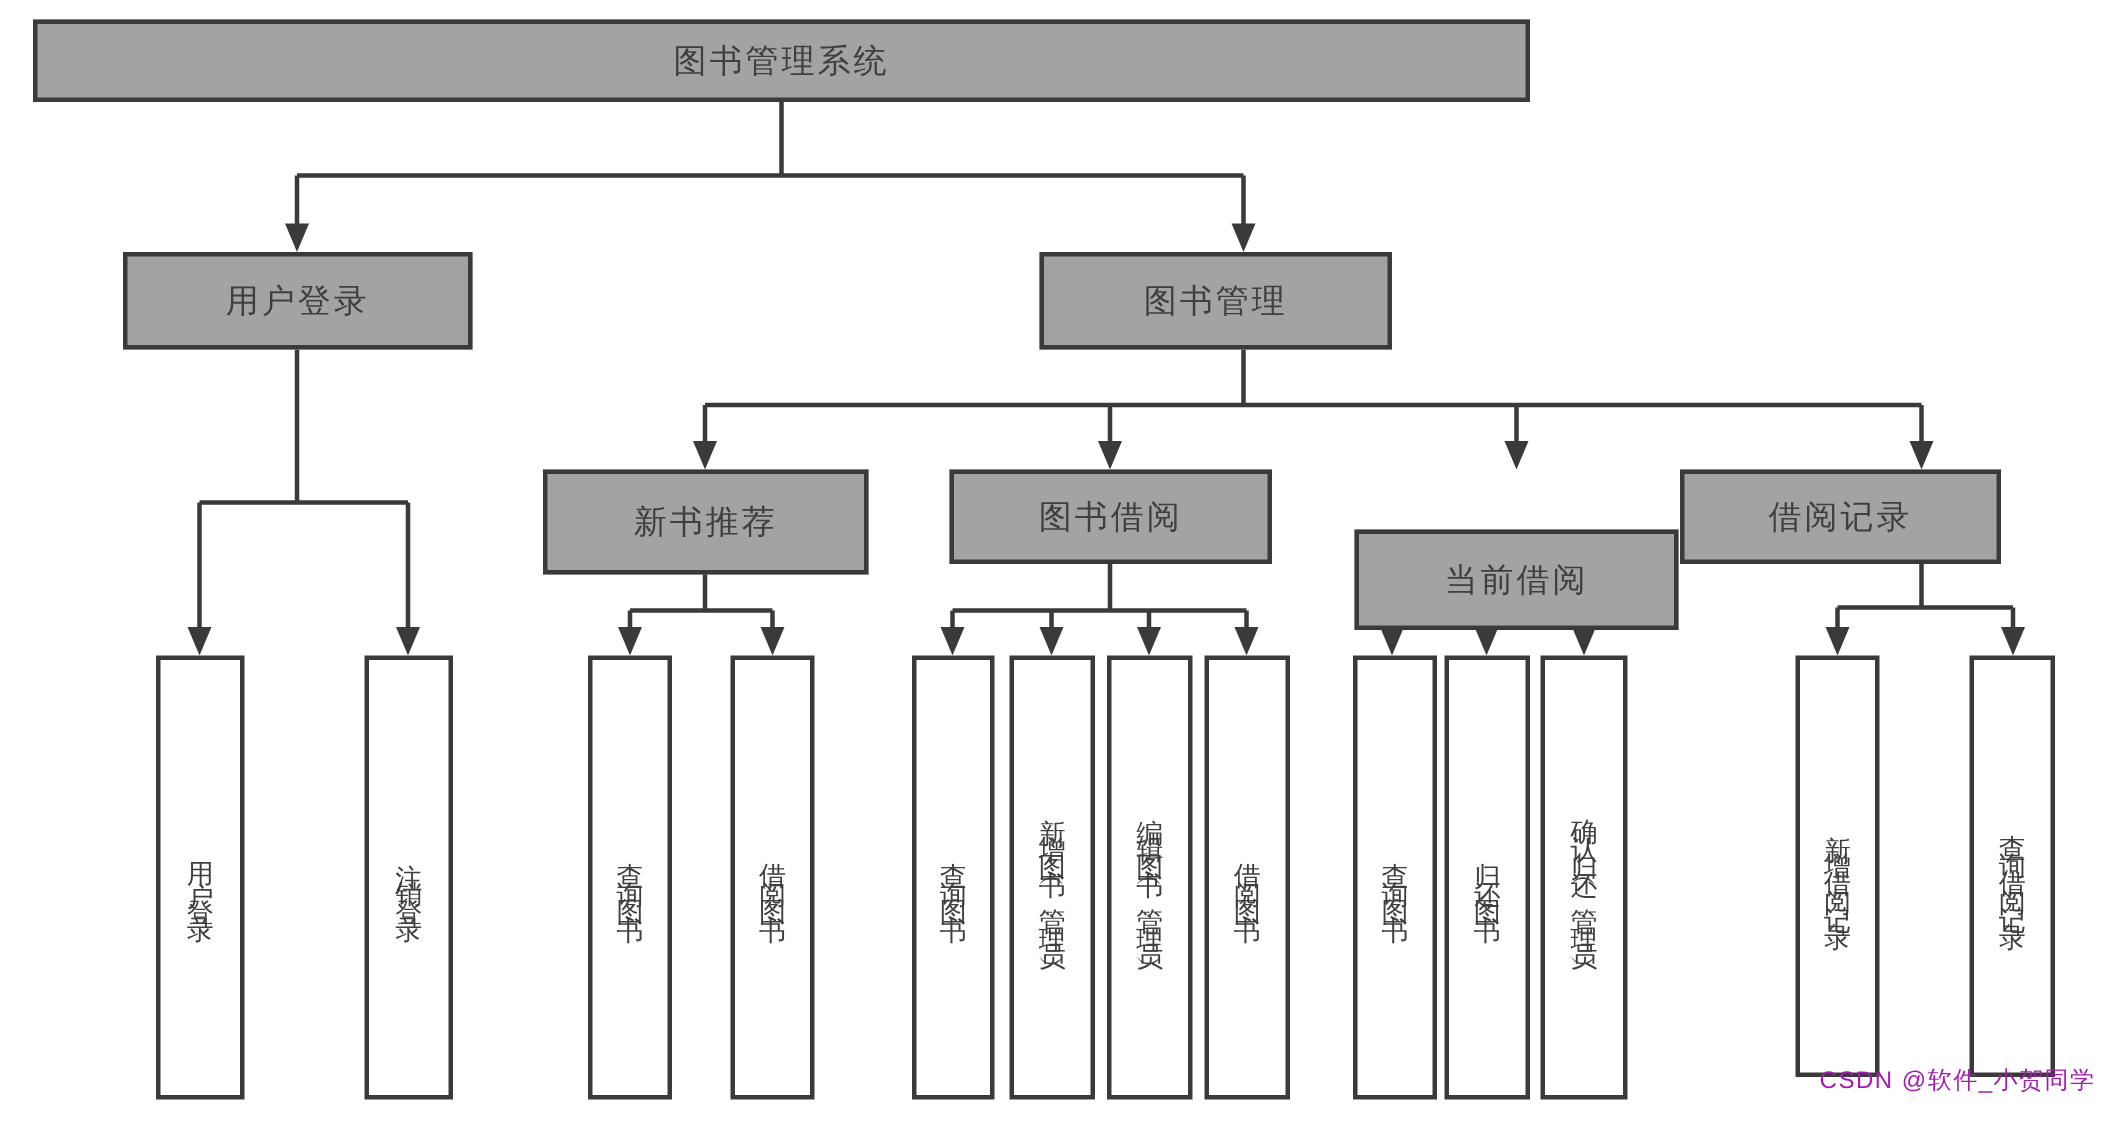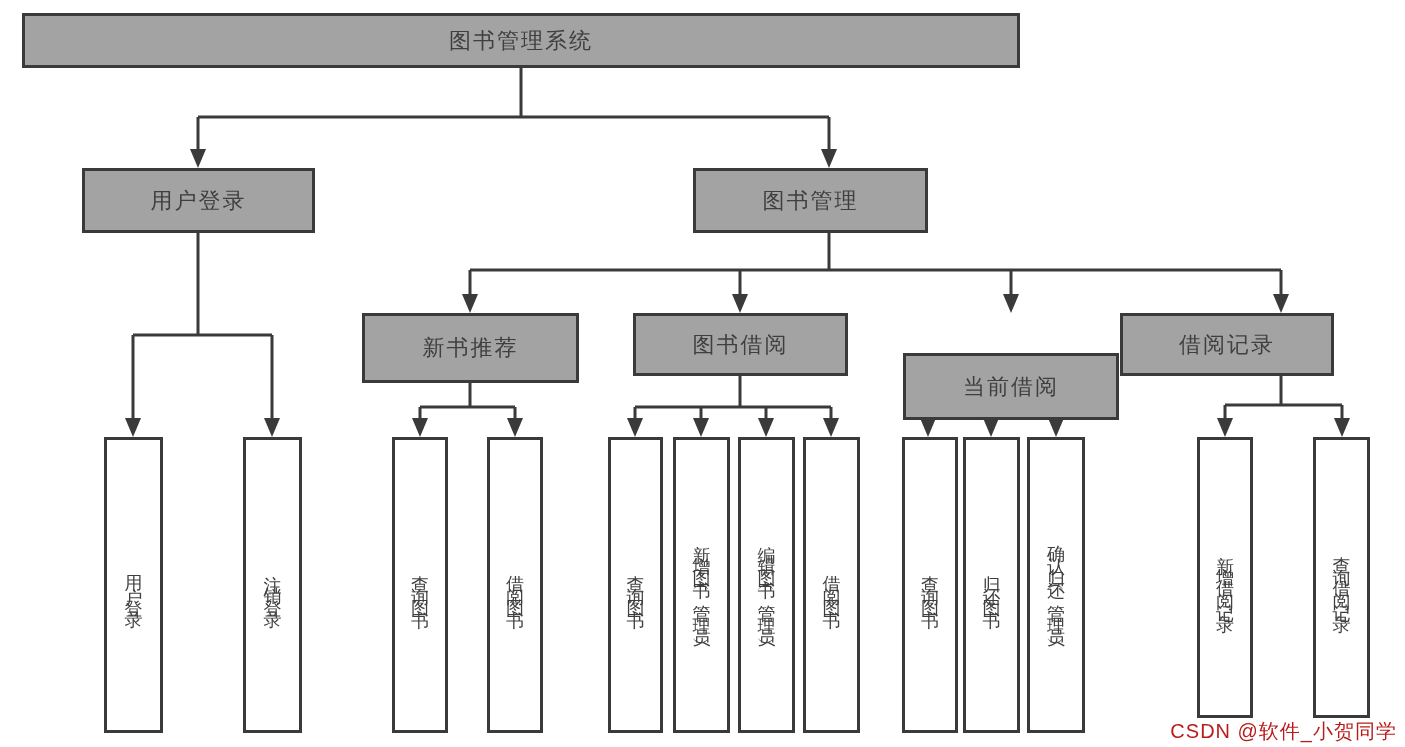--- a/index.html
+++ b/index.html
@@ -50,23 +50,23 @@
     text-orientation: mixed;
     font-size: 18px;
     color: #3f3f3f;
     letter-spacing: 12px;
     line-height: 1;
     z-index: 2;
   }
   .watermark {
     position: absolute;
     right: 8px;
-    bottom: 2px;
-    font-size: 20px;
-    color: #b91c1c;
+    bottom: 16px;
+    font-size: 16px;
+    color: #a21caf;
     letter-spacing: 1px;
     z-index: 5;
     white-space: nowrap;
   }
 </style>
 </head>
 <body>
 
 <div class="canvas">
 

